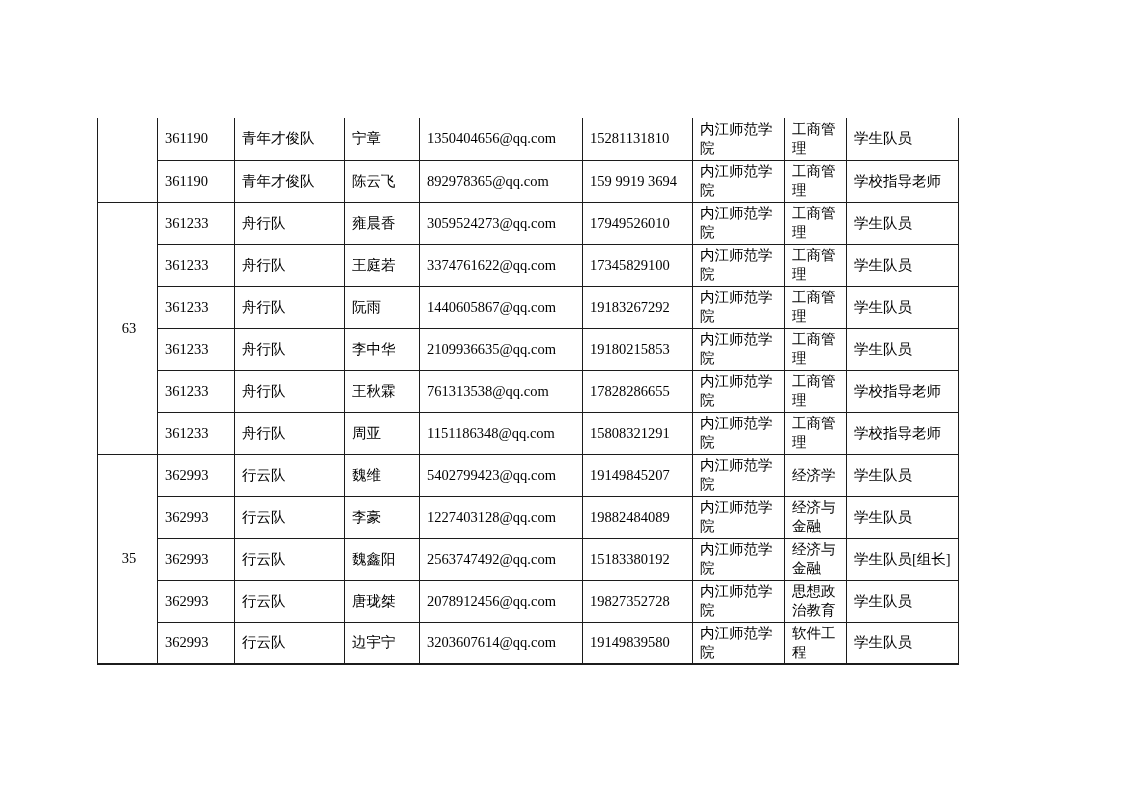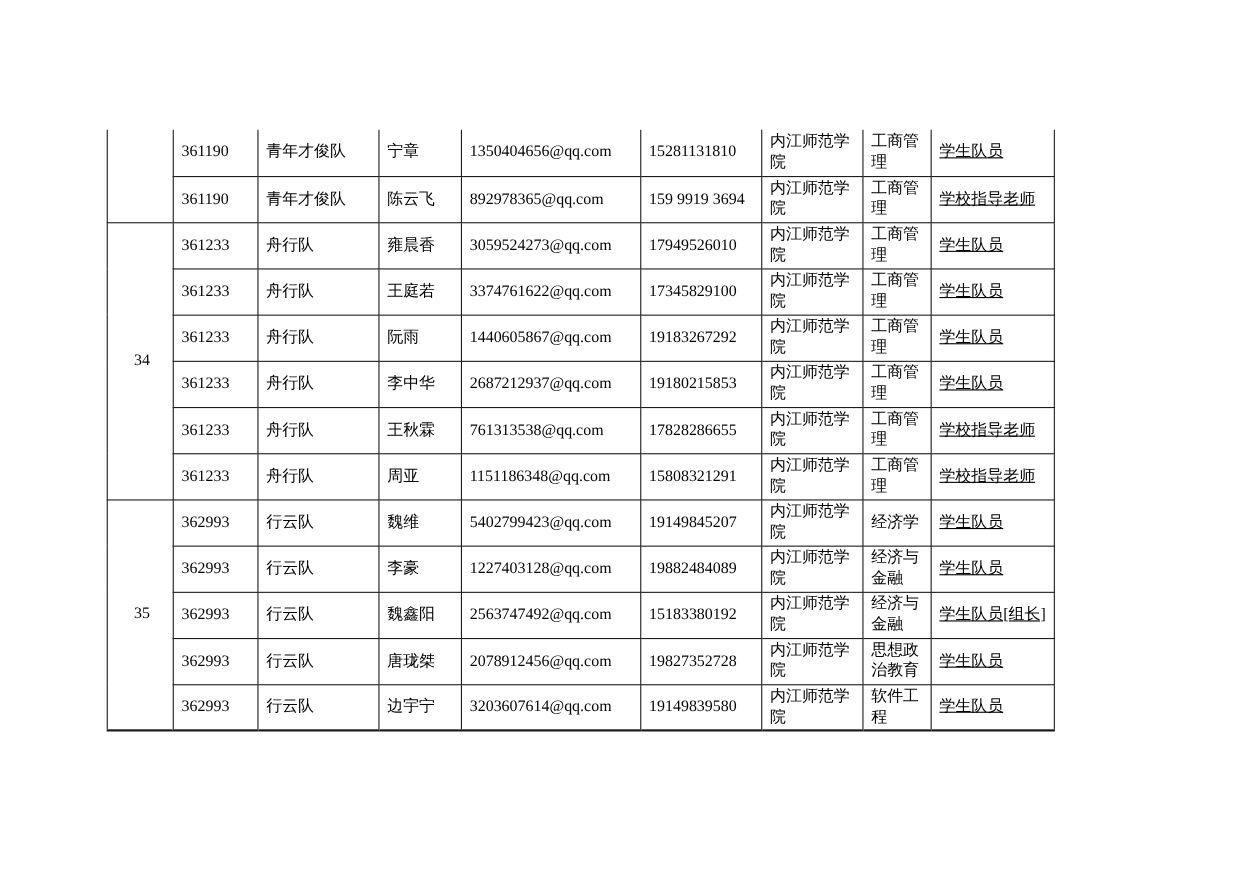--- a/index.html
+++ b/index.html
@@ -57,21 +57,21 @@
   col.c-major  { width: 62px; }
   col.c-role   { width: 112px; }
 
   td.group-cell {
     text-align: center;
     padding-left: 2px;
     padding-right: 2px;
     font-size: 14px;
   }
   td.cell-team_id, td.cell-email, td.cell-phone { font-size: 14px; }
-  td.cell-role { white-space: nowrap; text-decoration: underline; }
+  td.cell-role { white-space: nowrap; }
 </style>
 </head>
 <body>
 
 <div class="page">
   <div class="table-wrap">
     <table class="roster">
       <colgroup>
         <col class="c-group">
         <col class="c-id">
@@ -99,21 +99,21 @@
             <td class="cell-team_id">361190</td>
             <td class="cell-team_name">青年才俊队</td>
             <td class="cell-member_name">陈云飞</td>
             <td class="cell-email">892978365@qq.com</td>
             <td class="cell-phone">159 9919 3694</td>
             <td class="cell-school">内江师范学院</td>
             <td class="cell-major">工商管理</td>
             <td class="cell-role">学校指导老师</td>
           </tr>
           <tr>
-            <td rowspan="6" class="group-cell">34</td>
+            <td rowspan="6" class="group-cell">63</td>
             <td class="cell-team_id">361233</td>
             <td class="cell-team_name">舟行队</td>
             <td class="cell-member_name">雍晨香</td>
             <td class="cell-email">3059524273@qq.com</td>
             <td class="cell-phone">17949526010</td>
             <td class="cell-school">内江师范学院</td>
             <td class="cell-major">工商管理</td>
             <td class="cell-role">学生队员</td>
           </tr>
           <tr>
@@ -133,21 +133,21 @@
             <td class="cell-email">1440605867@qq.com</td>
             <td class="cell-phone">19183267292</td>
             <td class="cell-school">内江师范学院</td>
             <td class="cell-major">工商管理</td>
             <td class="cell-role">学生队员</td>
           </tr>
           <tr>
             <td class="cell-team_id">361233</td>
             <td class="cell-team_name">舟行队</td>
             <td class="cell-member_name">李中华</td>
-            <td class="cell-email">2687212937@qq.com</td>
+            <td class="cell-email">2109936635@qq.com</td>
             <td class="cell-phone">19180215853</td>
             <td class="cell-school">内江师范学院</td>
             <td class="cell-major">工商管理</td>
             <td class="cell-role">学生队员</td>
           </tr>
           <tr>
             <td class="cell-team_id">361233</td>
             <td class="cell-team_name">舟行队</td>
             <td class="cell-member_name">王秋霖</td>
             <td class="cell-email">761313538@qq.com</td>

